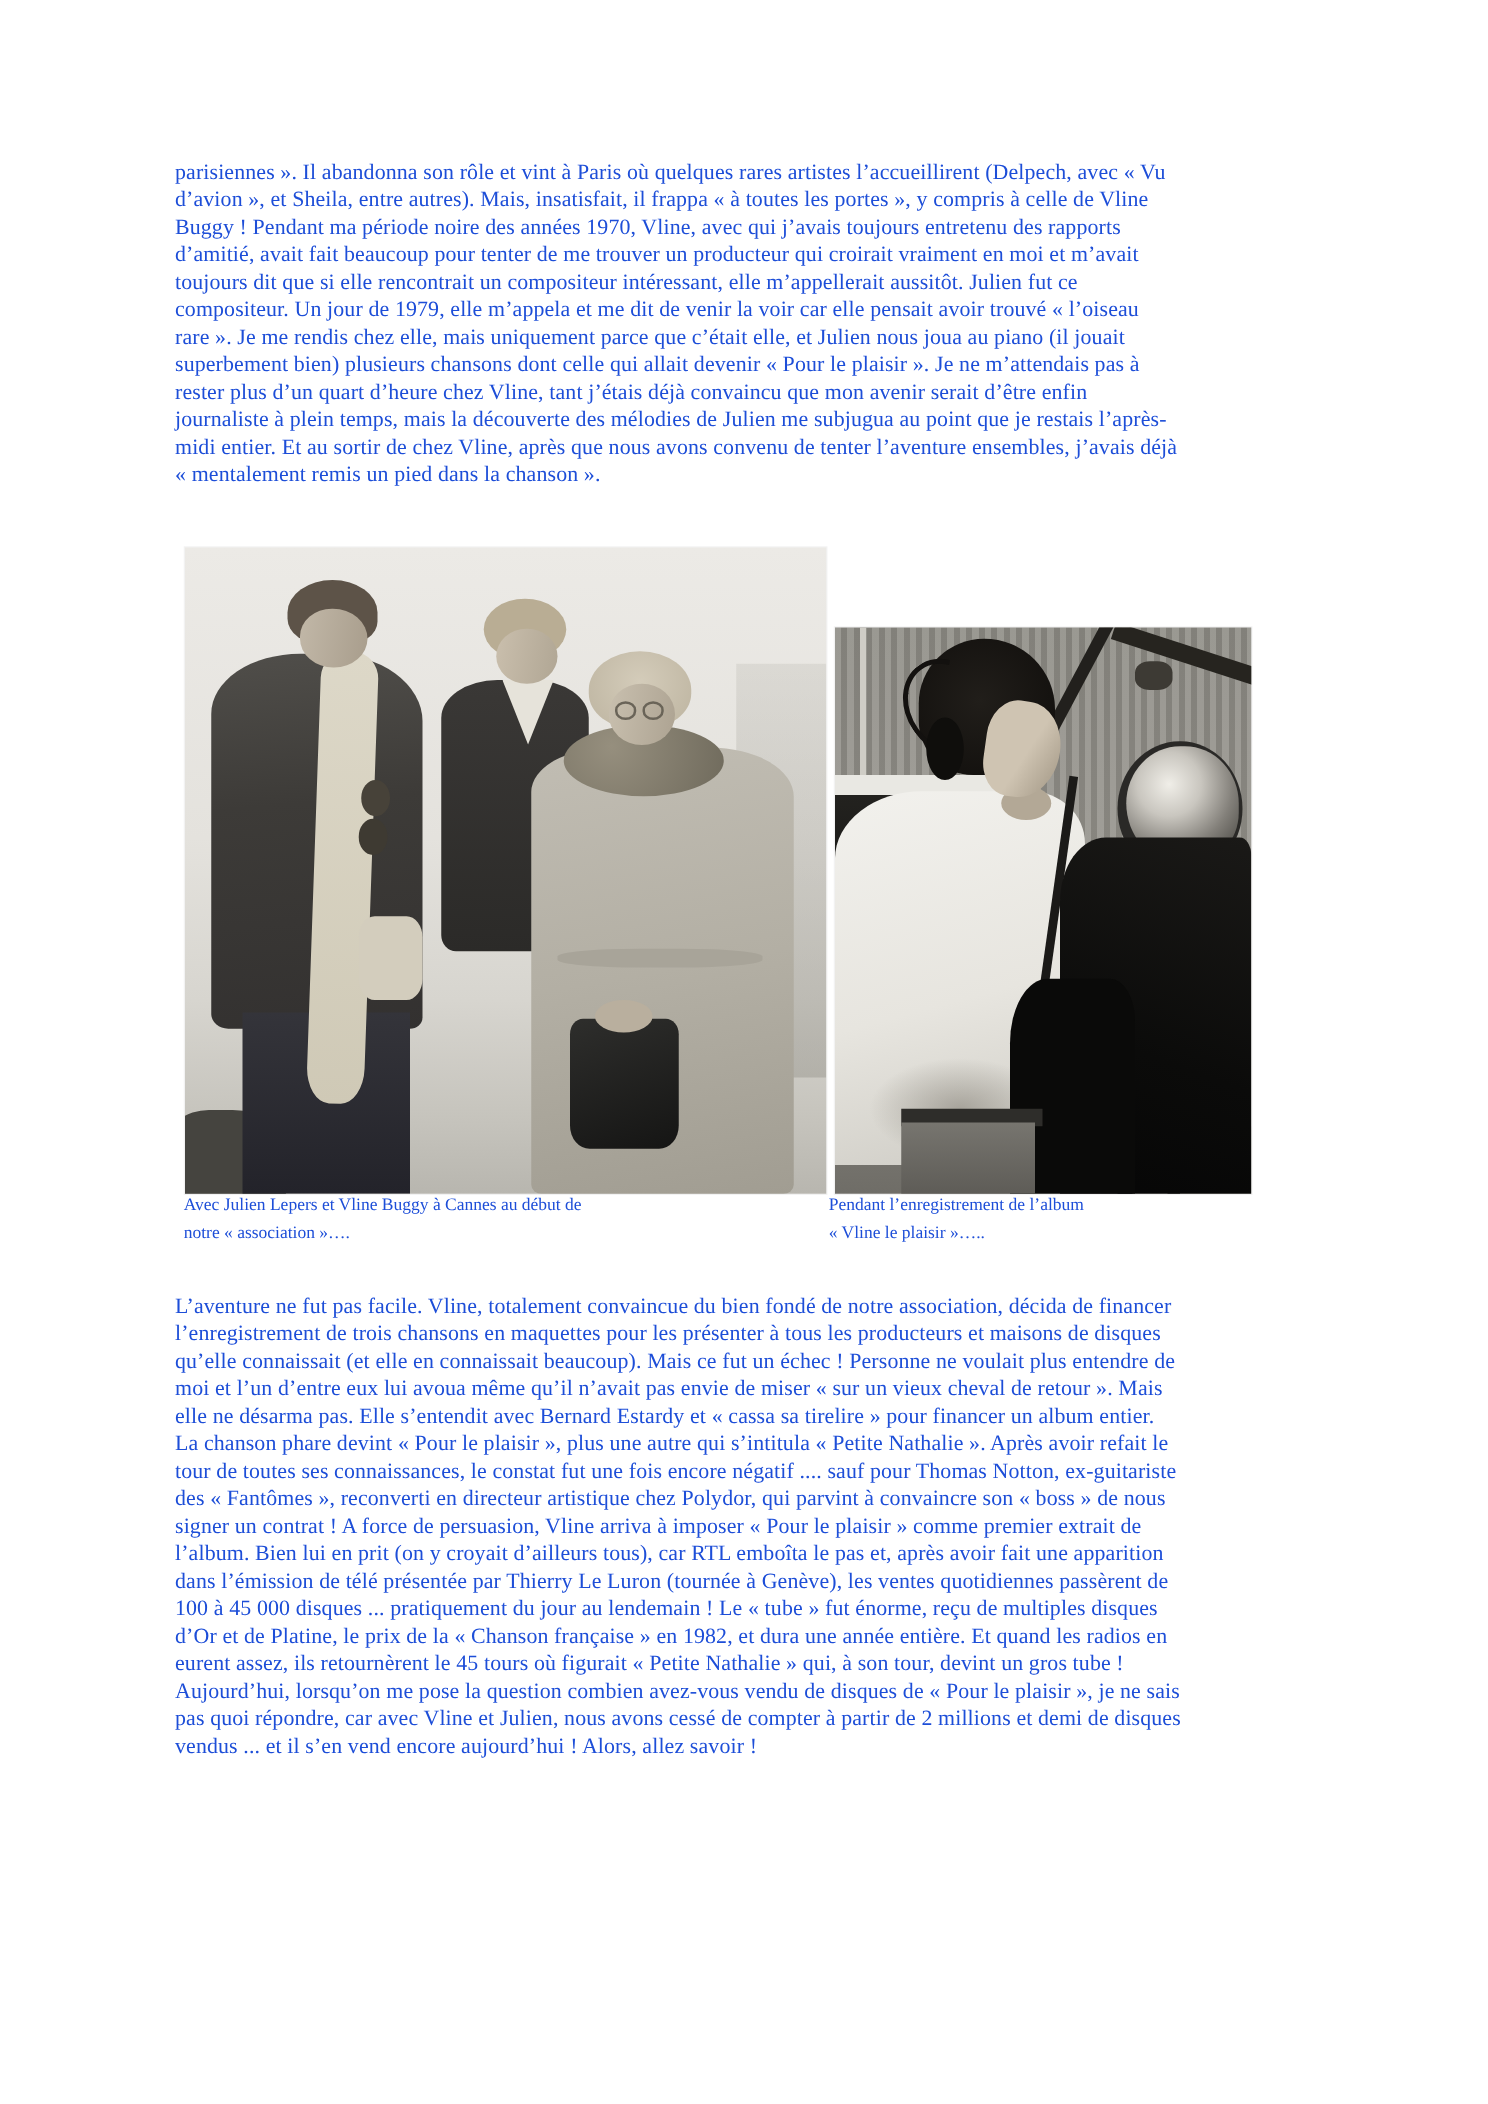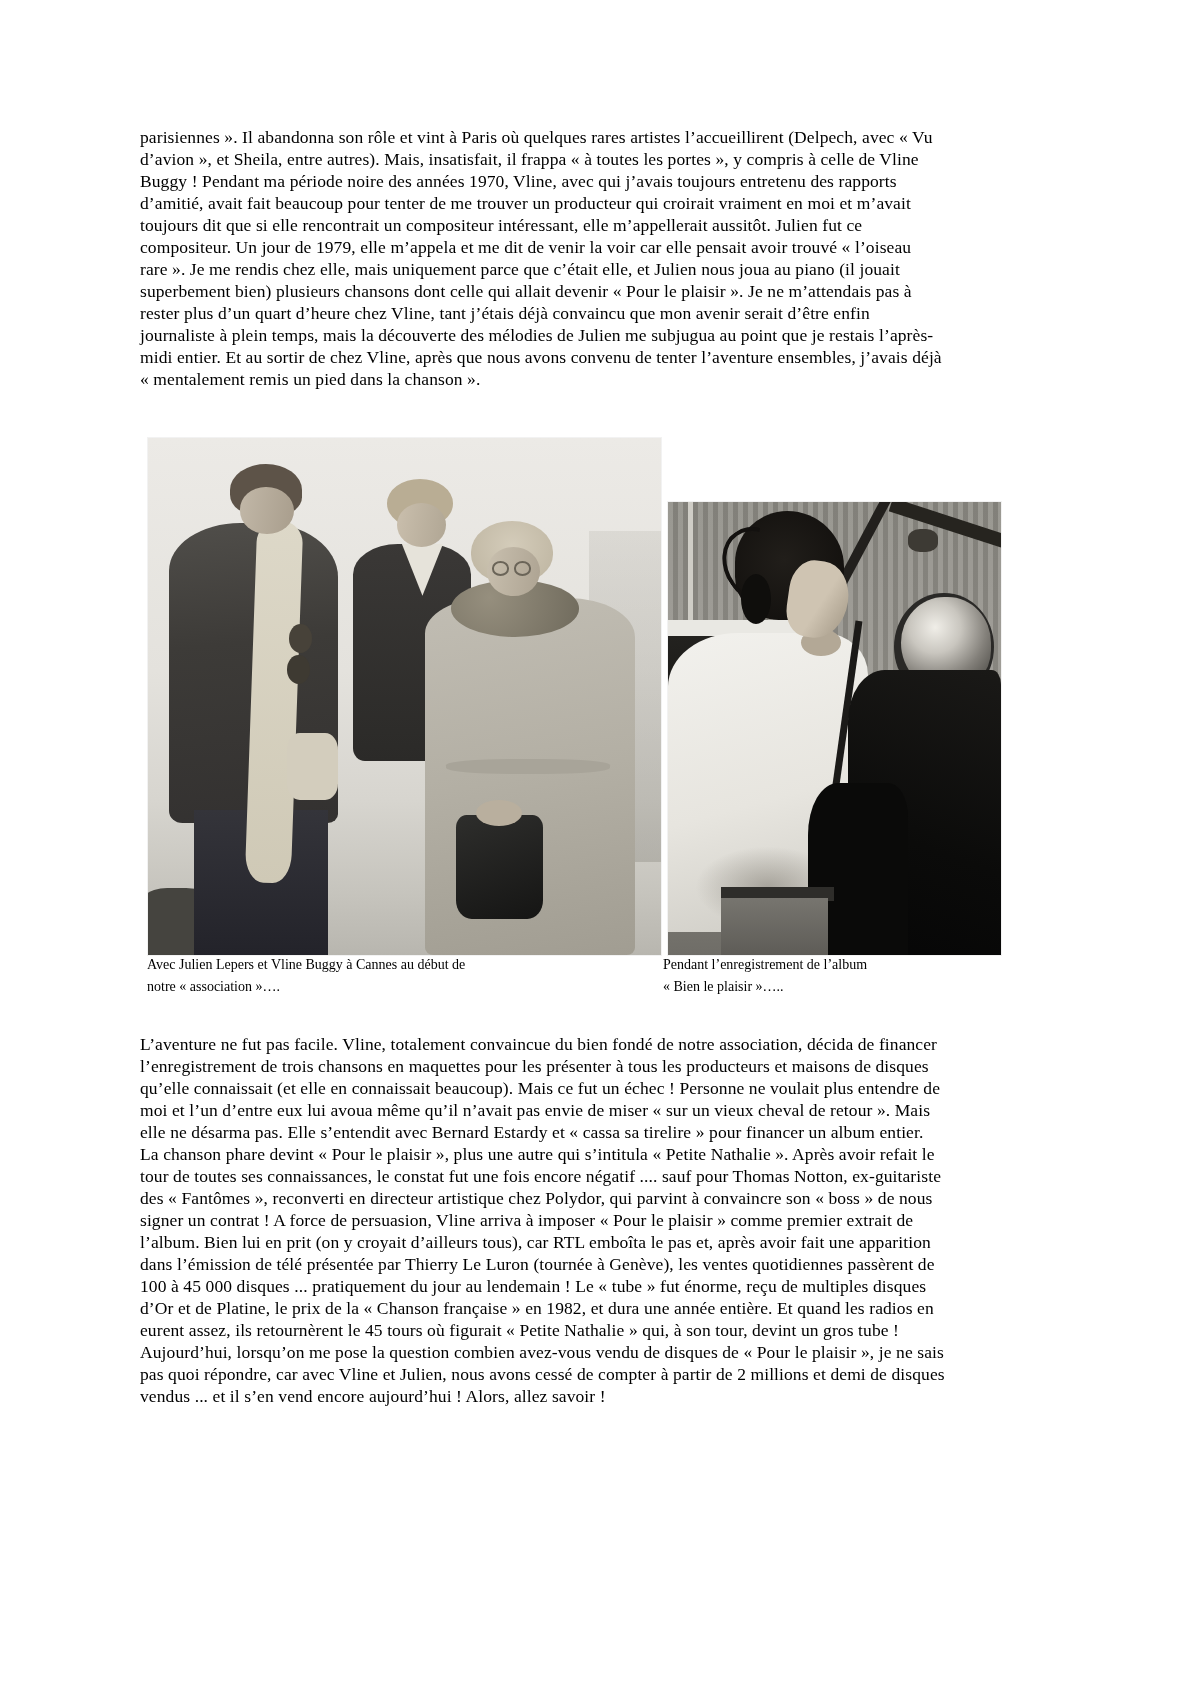--- a/index.html
+++ b/index.html
@@ -1,21 +1,21 @@
 <!DOCTYPE html>
 <html lang="fr"><head>
 <meta charset="utf-8">
 <style>
   html,body{margin:0;padding:0;background:#ffffff;}
   .page{
     position:relative;
     width:1190px;height:1683px;
     background:#ffffff;
     font-family:"Liberation Serif","DejaVu Serif",serif;
-    color:#000000;
+    color:#1d4ed8;
     overflow:hidden;
   }
   .textblock{
     position:absolute;
     font-size:17.5px;
     line-height:22px;
     white-space:pre-line;
     letter-spacing:0.1px;
   }
   #para1{left:140px;top:126px;width:960px;}
@@ -171,21 +171,21 @@
     <div class="ph rp-darkmass"></div>
     <div class="ph rp-darkmass2"></div>
     <div class="ph rp-belt"></div>
     <div class="ph rp-jeans"></div>
   </figure>
 
   <div id="caption-left" class="caption">Avec Julien Lepers et Vline Buggy à Cannes au début de
 notre « association »….</div>
 
   <div id="caption-right" class="caption">Pendant l’enregistrement de l’album
-« Bien le plaisir »…..</div>
+« Vline le plaisir »…..</div>
 
   <div id="para2" class="textblock">L’aventure ne fut pas facile. Vline, totalement convaincue du bien fondé de notre association, décida de financer
 l’enregistrement de trois chansons en maquettes pour les présenter à tous les producteurs et maisons de disques
 qu’elle connaissait (et elle en connaissait beaucoup). Mais ce fut un échec ! Personne ne voulait plus entendre de
 moi et l’un d’entre eux lui avoua même qu’il n’avait pas envie de miser « sur un vieux cheval de retour ». Mais
 elle ne désarma pas. Elle s’entendit avec Bernard Estardy et « cassa sa tirelire » pour financer un album entier.
 La chanson phare devint « Pour le plaisir », plus une autre qui s’intitula « Petite Nathalie ». Après avoir refait le
 tour de toutes ses connaissances, le constat fut une fois encore négatif .... sauf pour Thomas Notton, ex-guitariste
 des « Fantômes », reconverti en directeur artistique chez Polydor, qui parvint à convaincre son « boss » de nous
 signer un contrat ! A force de persuasion, Vline arriva à imposer « Pour le plaisir » comme premier extrait de

